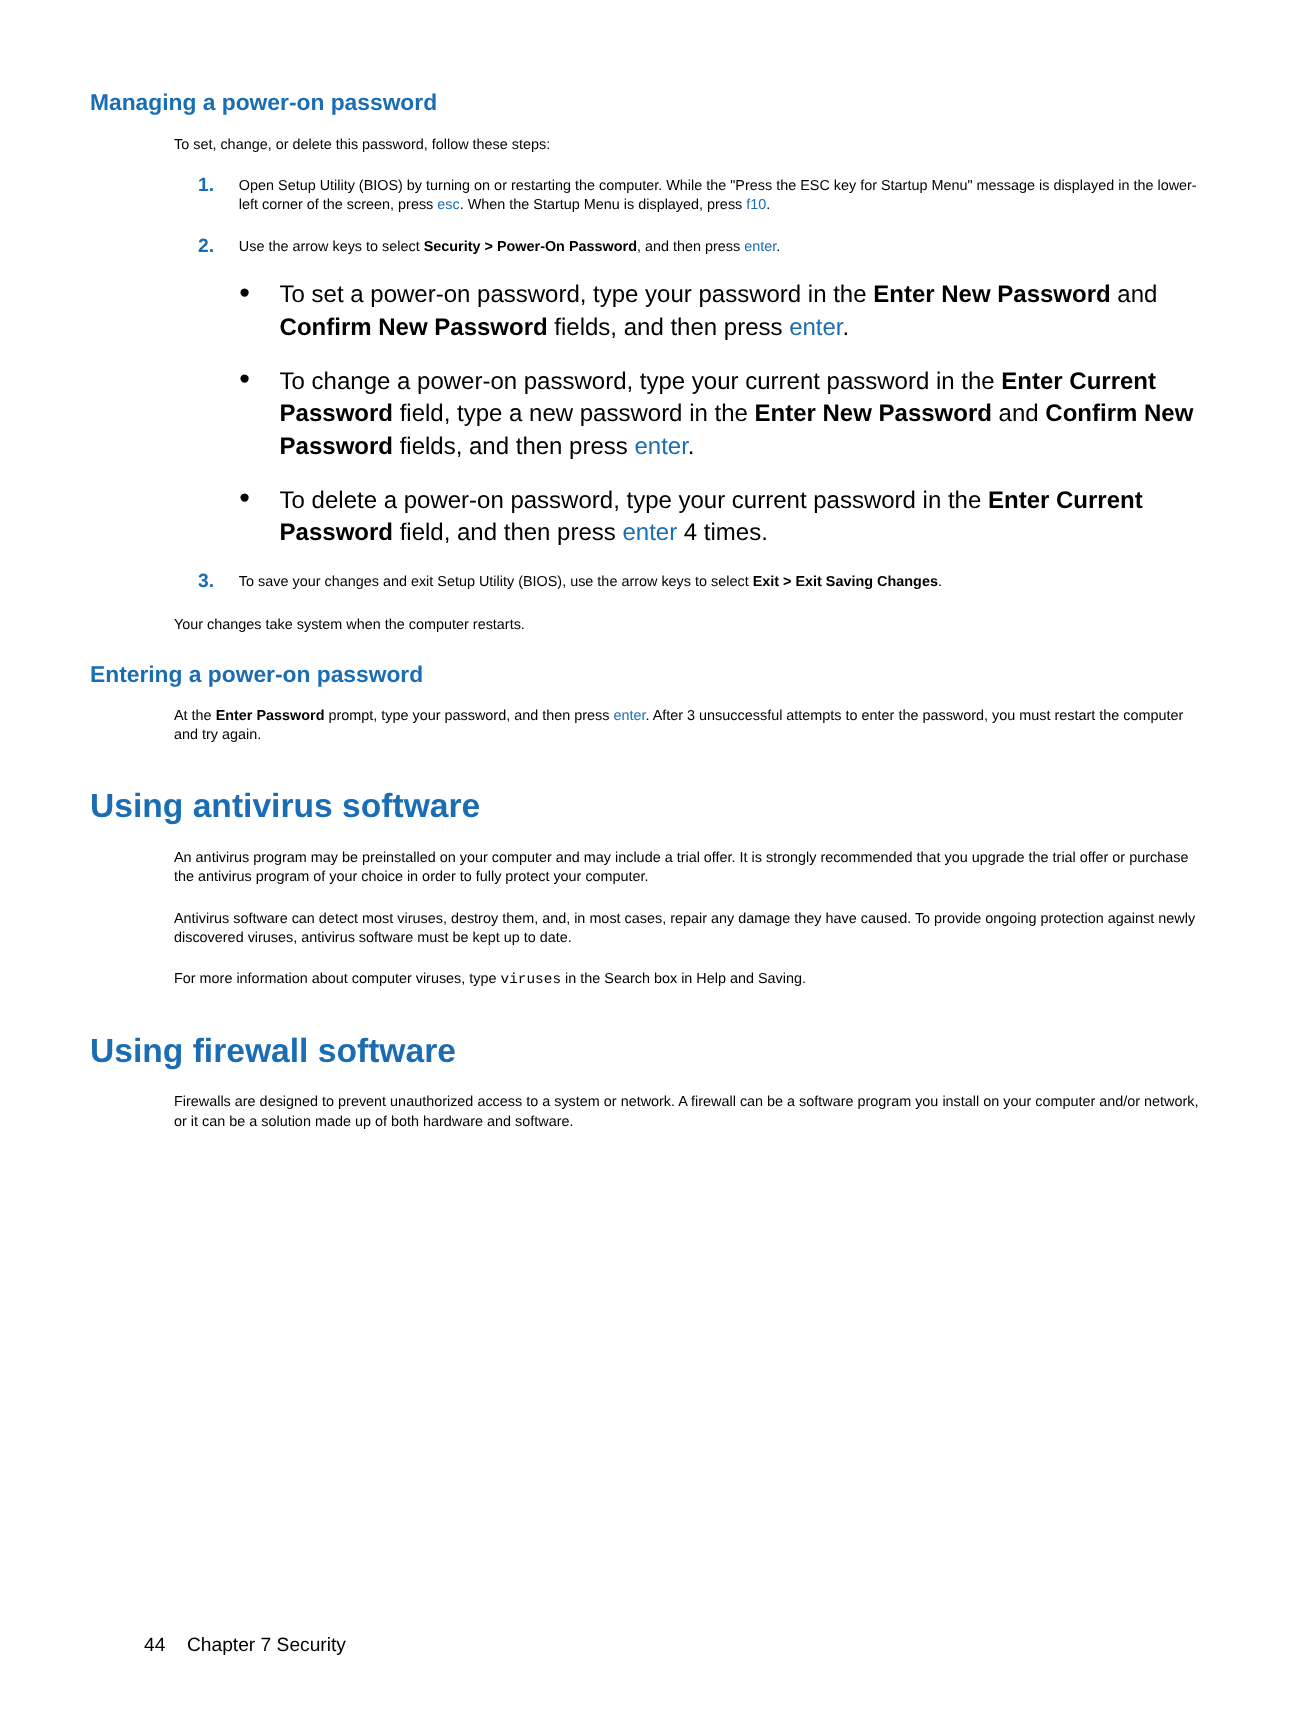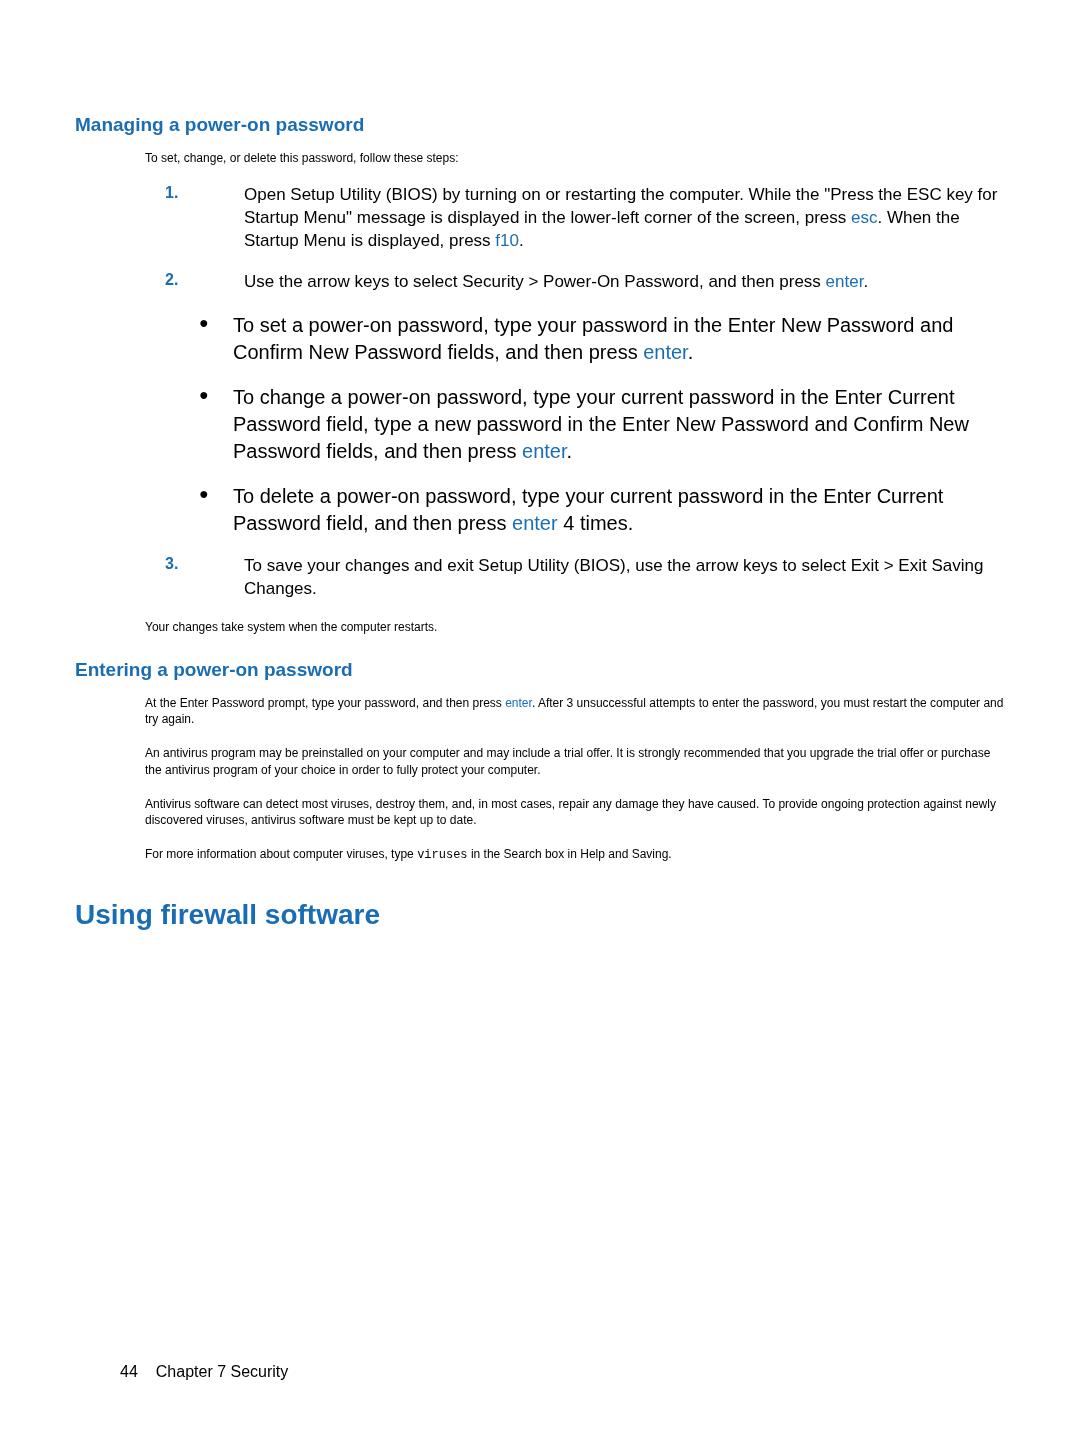--- a/index.html
+++ b/index.html
@@ -5,21 +5,21 @@
   * { margin: 0; padding: 0; box-sizing: border-box; }
   body {
     font-family: Arial, Helvetica, sans-serif;
     background: #ffffff;
     width: 1080px;
     height: 1437px;
     position: relative;
     color: #000000;
   }
   .page {
-    padding: 114px 75px 0 75px;
+    padding: 76px 75px 0 75px;
   }
   .h3 {
     color: #1a6db3;
     font-size: 19px;
     font-weight: bold;
     margin-bottom: 14px;
   }
   .h2 {
     color: #1a6db3;
     font-size: 28px;
@@ -43,24 +43,23 @@
     margin-bottom: 18px;
   }
   .ol-num {
     color: #1a6db3;
     font-weight: bold;
     font-size: 16px;
     width: 34px;
     flex-shrink: 0;
   }
   .ol-content {
-    font-size: 17px;
+    font-size: 12px;
     line-height: 1.35;
     flex: 1;
-    margin-left: 45px;
   }
   .ul {
     margin-left: 124px;
     margin-bottom: 18px;
   }
   .ul-item {
     display: flex;
     margin-bottom: 18px;
   }
   .bullet {
@@ -70,21 +69,21 @@
     line-height: 1.35;
   }
   .ul-content {
     font-size: 20px;
     line-height: 1.35;
     flex: 1;
   }
   .keycap {
     color: #1a6db3;
   }
-  .bold { font-weight: normal; }
+  .bold { font-weight: bold; }
   .mono { font-family: "Courier New", monospace; }
   .footer {
     position: absolute;
     bottom: 56px;
     left: 75px;
     font-size: 16px;
     margin-left: 45px;
   }
   .footer .pg { margin-right: 18px; }
   .spacer-sm { height: 6px; }
@@ -151,26 +150,28 @@
 
   <div class="body-text">Your changes take system when the computer restarts.</div>
 
   <div class="spacer-sm"></div>
   <div class="h3">Entering a power-on password</div>
 
   <div class="body-text">
     <span>At the </span><span class="bold">Enter Password</span><span> prompt, type your password, and then press </span><span class="keycap">enter</span><span>. After 3 unsuccessful attempts to enter the password, you must restart the computer and try again.</span>
   </div>
 
+  <div class="h2">Using antivirus software</div>
 
   <div class="body-text">An antivirus program may be preinstalled on your computer and may include a trial offer. It is strongly recommended that you upgrade the trial offer or purchase the antivirus program of your choice in order to fully protect your computer.</div>
   <div class="body-text">Antivirus software can detect most viruses, destroy them, and, in most cases, repair any damage they have caused. To provide ongoing protection against newly discovered viruses, antivirus software must be kept up to date.</div>
   <div class="body-text">
     <span>For more information about computer viruses, type </span><span class="mono">viruses</span><span> in the Search box in Help and Saving.</span>
   </div>
 
   <div class="h2">Using firewall software</div>
+  <div class="body-text">Firewalls are designed to prevent unauthorized access to a system or network. A firewall can be a software program you install on your computer and/or network, or it can be a solution made up of both hardware and software.</div>
 
 </div>
 
 <div class="footer">
   <span class="pg">44</span><span>Chapter 7   Security</span>
 </div>
 
 </body></html>

